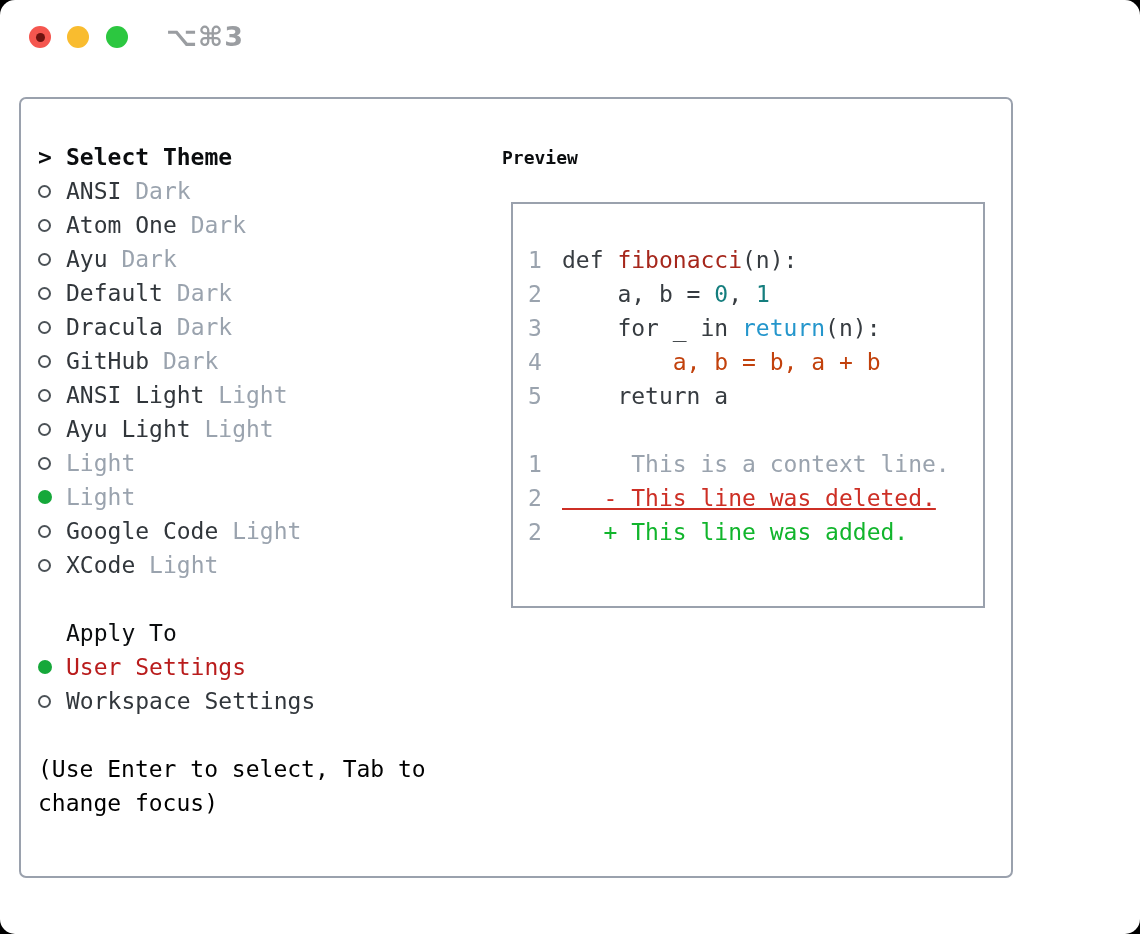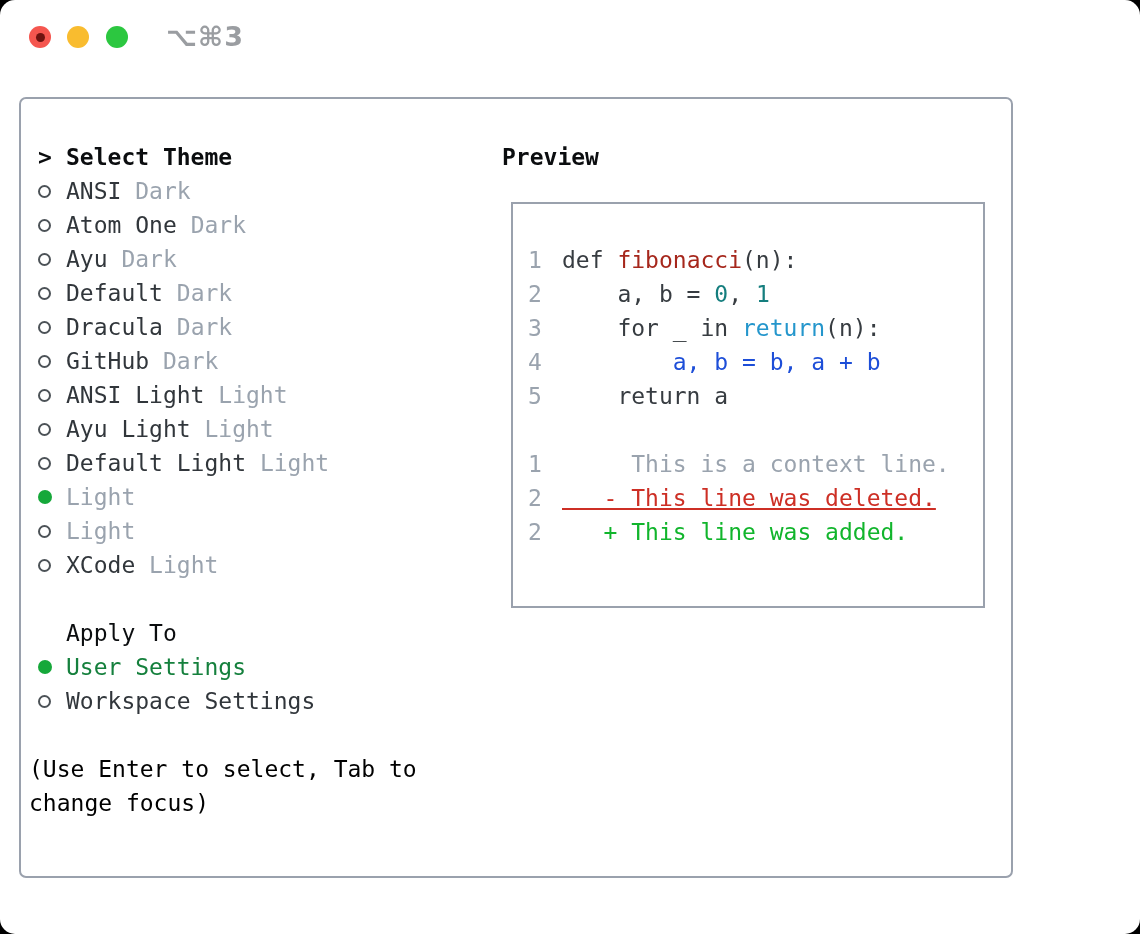--- a/index.html
+++ b/index.html
@@ -35,24 +35,24 @@
   .marker { width: 28px; display: flex; align-items: center; flex: 0 0 28px; }
   .cursor { font-weight: bold; color: #0b0d0f; }
   .circle { width: 13px; height: 13px; border-radius: 50%; border: 2px solid #4c5257; }
   .circle.filled { border: none; width: 14px; height: 14px; }
   .hdr { font-weight: bold; color: #0b0d0f; }
   .item-label { color: #31363b; white-space: pre; }
   .item-tag { white-space: pre; }
   
   .theme-col  { position: absolute; left: 17px; top: 41px; }
   .apply-col  { position: absolute; left: 17px; top: 517px; }
-  .hint-col   { position: absolute; left: 8px; top: 653px; font-size: 23px; line-height: 34px; }
+  .hint-col   { position: absolute; left: 17px; top: 653px; font-size: 23px; line-height: 34px; }
   
   .preview-title { position: absolute; left: 481px; top: 41px; height: 34px;
-                   display: flex; align-items: center; font-size: 23px; font-weight: bold; color: #0b0d0f; }
+                   display: flex; align-items: center; font-size: 18px; font-weight: bold; color: #0b0d0f; }
   .preview-box {
     position: absolute; left: 490px; top: 103px; width: 474px; height: 406px;
     border: 2px solid #9aa1ad; background: #fff;
     padding: 39px 10px 0 15px; overflow: hidden;
   }
   .code-line { display: flex; height: 34px; align-items: center; font-size: 23px; }
   .ln { width: 34px; flex: 0 0 34px; white-space: pre; }
   .code-text { white-space: pre; }
 </style>
 </head>
@@ -132,33 +132,33 @@
           <span class="marker">
             <span class="circle"></span>
           </span>
           <span class="item-label">Ayu Light </span>
           <span class="item-tag" style="color: rgb(154, 163, 174);">Light</span>
         </div>
         <div class="row">
           <span class="marker">
             <span class="circle"></span>
           </span>
-          <span class="item-label">Default Light </span>
           <span class="item-tag" style="color: rgb(154, 163, 174);">Light</span>
         </div>
         <div class="row">
           <span class="marker">
             <span class="circle filled" style="background: rgb(22, 168, 58);"></span>
           </span>
           <span class="item-tag" style="color: rgb(154, 163, 174);">Light</span>
         </div>
         <div class="row">
           <span class="marker">
             <span class="circle"></span>
           </span>
+          <span class="item-label">Google Code </span>
           <span class="item-tag" style="color: rgb(154, 163, 174);">Light</span>
         </div>
         <div class="row">
           <span class="marker">
             <span class="circle"></span>
           </span>
           <span class="item-label">XCode </span>
           <span class="item-tag" style="color: rgb(154, 163, 174);">Light</span>
         </div>
       </div>
@@ -166,21 +166,21 @@
     <div class="apply-col">
       <div class="row">
         <span class="marker"></span>
         <span class="item-label" style="color:#0b0d0f">Apply To</span>
       </div>
 
     <div class="row">
           <span class="marker">
             <span class="circle filled" style="background: rgb(22, 168, 58);"></span>
           </span>
-          <span class="item-label" style="color: #15803d;">User Settings</span>
+          <span class="item-label" style="color: #b91c1c;">User Settings</span>
         </div>
         <div class="row">
           <span class="marker">
             <span class="circle"></span>
           </span>
           <span class="item-label">Workspace Settings</span>
         </div>
       </div>
 
     <div class="hint-col">
@@ -199,21 +199,21 @@
         <div class="code-line">
           <span class="ln" style="color: rgb(154, 163, 174);">2</span>
           <span class="code-text"><span style="color: rgb(55, 60, 65);">    a, b = </span><span style="color: rgb(21, 126, 126);">0</span><span style="color: rgb(55, 60, 65);">, </span><span style="color: rgb(21, 126, 126);">1</span></span>
         </div>
         <div class="code-line">
           <span class="ln" style="color: rgb(154, 163, 174);">3</span>
           <span class="code-text"><span style="color: rgb(55, 60, 65);">    for _ in </span><span style="color: rgb(36, 150, 204);">return</span><span style="color: rgb(55, 60, 65);">(n):</span></span>
         </div>
         <div class="code-line">
           <span class="ln" style="color: rgb(154, 163, 174);">4</span>
-          <span class="code-text"><span style="color: #1d4ed8;">        a, b = b, a + b</span></span>
+          <span class="code-text"><span style="color: #c2410c;">        a, b = b, a + b</span></span>
         </div>
         <div class="code-line">
           <span class="ln" style="color: rgb(154, 163, 174);">5</span>
           <span class="code-text"><span style="color: rgb(55, 60, 65);">    return a</span></span>
         </div>
         <div class="code-line">
           <span class="ln" style="color: rgb(154, 163, 174);"></span>
           <span class="code-text"></span>
         </div>
         <div class="code-line">

